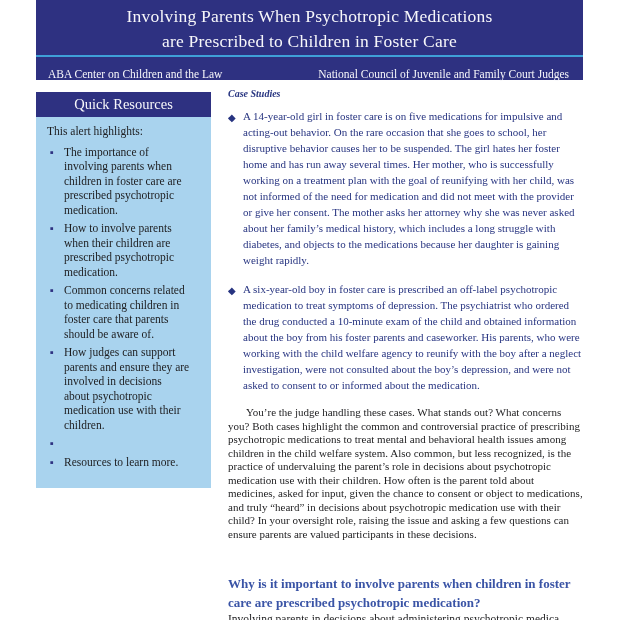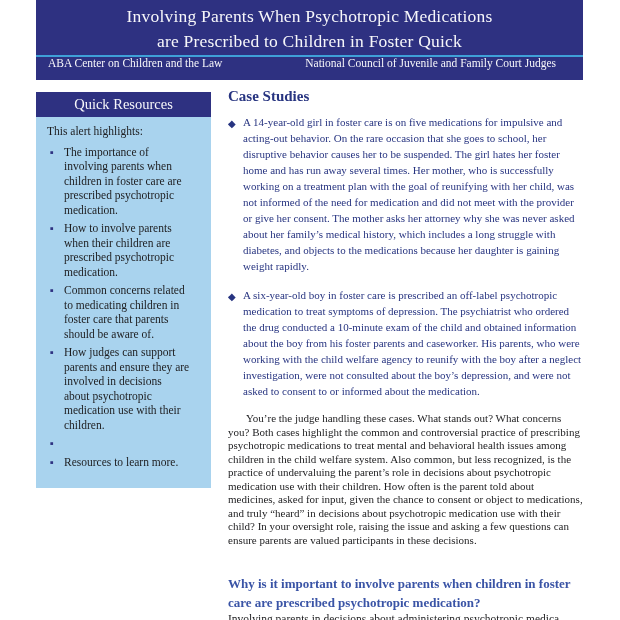--- a/index.html
+++ b/index.html
@@ -41,22 +41,22 @@
     border-radius: 27px;
   }
   .masthead-divider {
     position: absolute; left: 0; top: 55px;
     width: 100%; height: 2px;
     background: var(--cyan_line, #3fa0d8);
   }
   .masthead-orgs {
     position: absolute; left: 0; top: 57px;
     width: 100%; height: 23px;
-    display: flex; align-items: flex-start; justify-content: space-between;
-    padding: 0 27px 0 12px;
+    display: flex; align-items: flex-end; justify-content: space-between;
+    padding: 0 14px 0 12px;
     font-size: 11.5px;
   }
 
   
   .sidebar {
     position: absolute; left: 36px; top: 92px;
     width: 175px;
   }
   .sidebar-header {
     height: 25px; line-height: 25px;
@@ -88,21 +88,22 @@
 
   
   .content {
     position: absolute; left: 228px; top: 88px;
     width: 356px; height: 532px;
     color: var(--body_navy, #273480);
   }
   .content-flow { height: 484px; overflow: hidden; }
   .case-heading {
     margin: 0 0 9px 0;
-    font-size: 15px;
+    font-size: 10px;
+    font-style: italic;
     font-weight: bold;
   }
   .case { display: flex; margin-bottom: 13px; }
   .diamond-bullet {
     flex: none;
     width: 15px;
     padding-top: 2px;
     font-size: 10px;
     line-height: 16px;
     color: var(--body_navy, #273480);
@@ -138,21 +139,21 @@
   }
 </style>
 </head>
 <body>
 
 <div class="page">
 
   <header class="masthead">
     <div class="masthead-title">
       <div>Involving Parents When Psychotropic Medications</div>
-      <div>are Prescribed to Children in Foster Quick</div>
+      <div>are Prescribed to Children in Foster Care</div>
     </div>
     <div class="masthead-divider"></div>
     <div class="masthead-orgs">
       <span>ABA Center on Children and the Law</span>
       <span>National Council of Juvenile and Family Court Judges</span>
     </div>
   </header>
 
   <aside class="sidebar">
     <div class="sidebar-header">Quick Resources</div>

